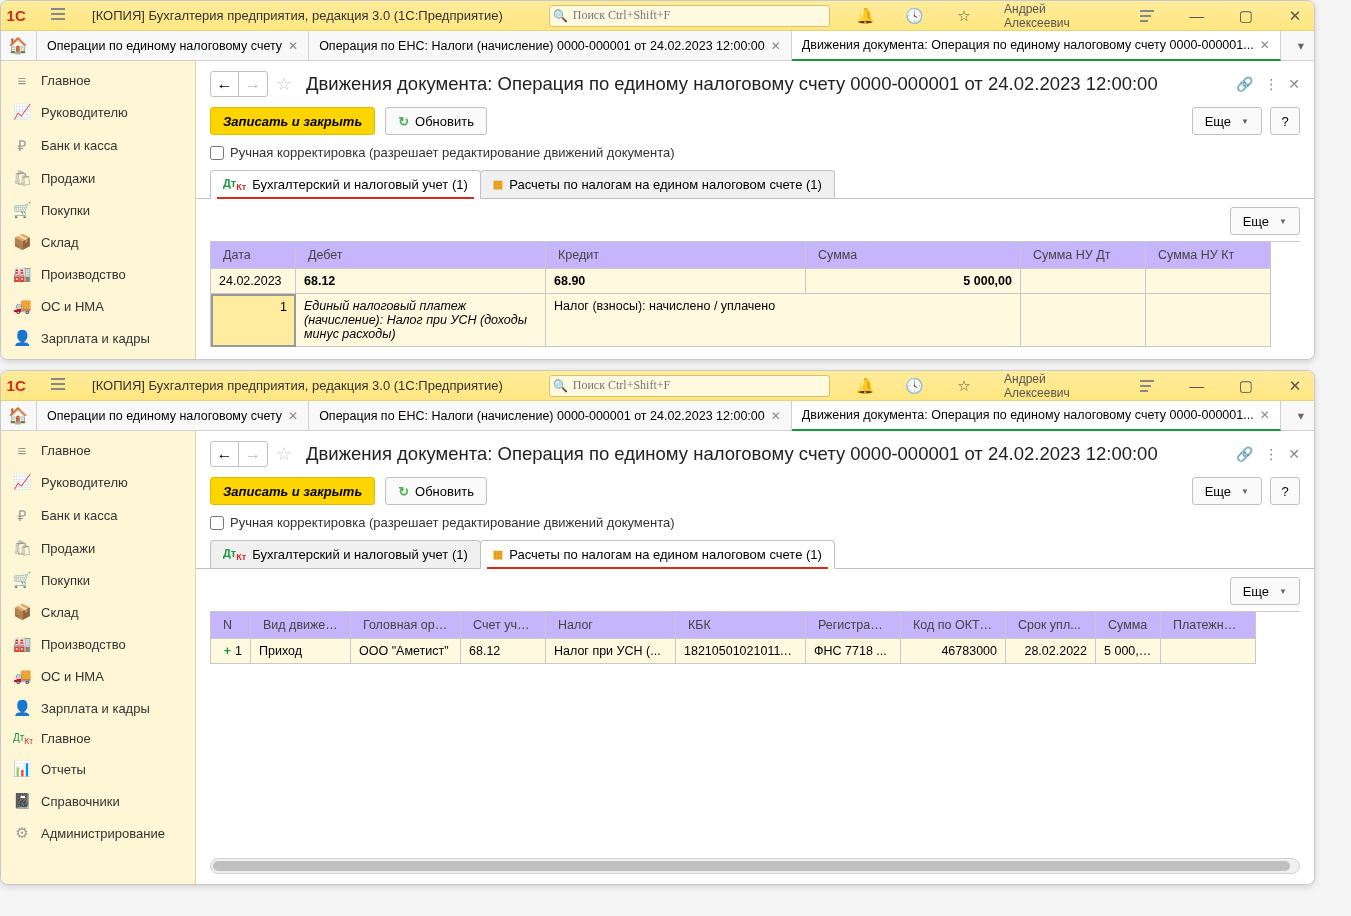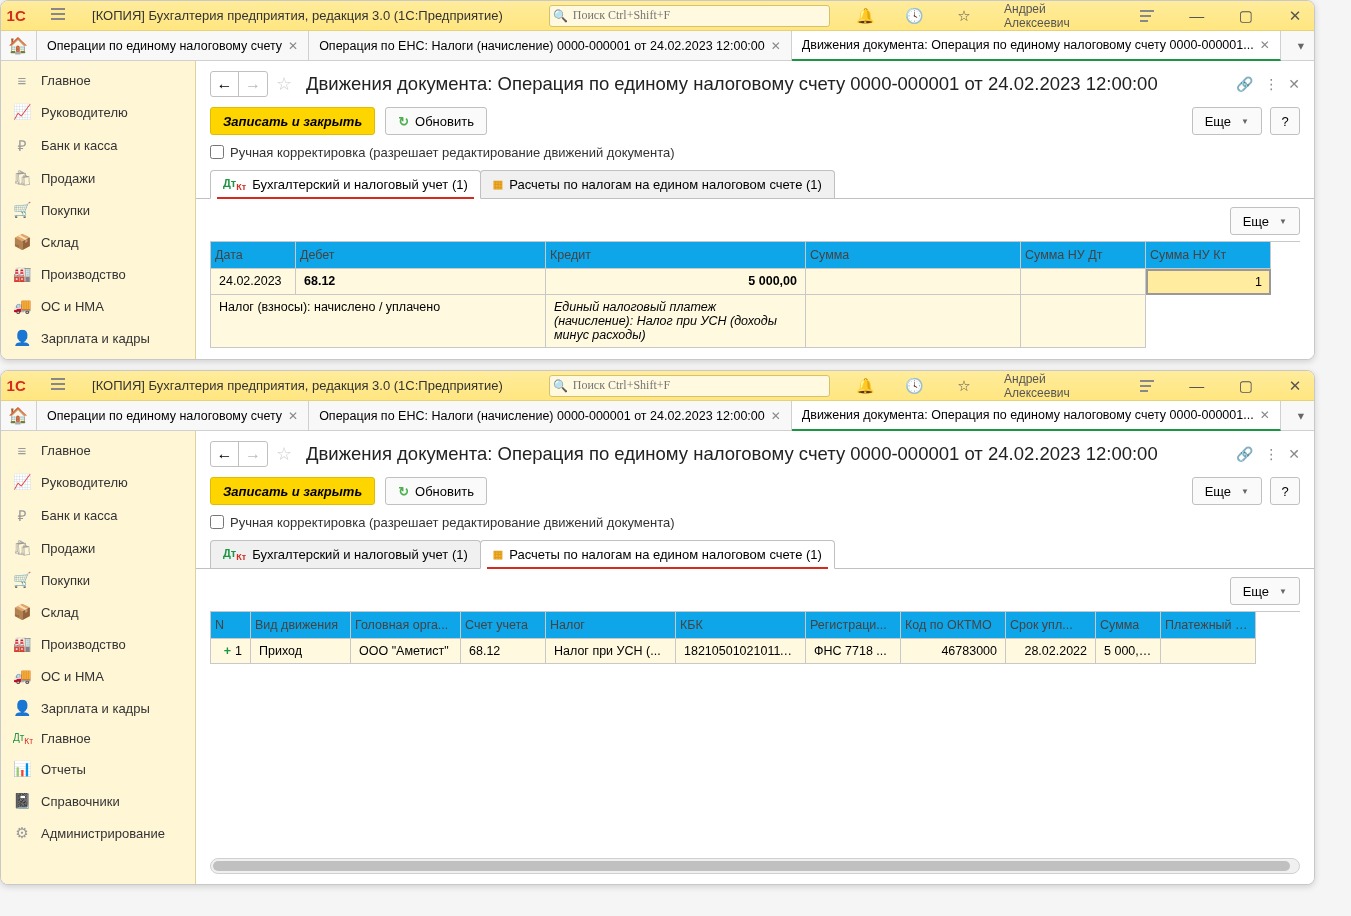--- a/index.html
+++ b/index.html
@@ -45,39 +45,39 @@
 .pt-right { margin-left: auto; display: flex; gap: 10px; color: #888; font-size: 14px; }
 
 .toolbar { display: flex; align-items: center; gap: 10px; padding: 4px 14px 10px; }
 .btn { height: 28px; padding: 0 12px; border: 1px solid #c0c0c0; border-radius: 3px; background: #fafafa; display: inline-flex; align-items: center; gap: 6px; cursor: pointer; font-size: 13px; }
 .btn.primary { background: #ffd500; border-color: #e0bc00; font-weight: bold; font-style: italic; }
 .btn-icon { color: #4caf50; font-weight: bold; }
 .tb-right { margin-left: auto; display: flex; gap: 8px; }
 .btn.more::after { content: "▼"; font-size: 8px; margin-left: 4px; color: #666; }
 .btn.q { width: 30px; padding: 0; justify-content: center; }
 
-.checkbox-row { display: flex; align-items: flex-start; gap: 6px; padding: 0 14px 10px; font-size: 13px; color: #333; }
+.checkbox-row { display: flex; align-items: center; gap: 6px; padding: 0 14px 10px; font-size: 13px; color: #333; }
 .checkbox-row input { width: 14px; height: 14px; }
 
 .doc-tabs { display: flex; align-items: flex-end; padding: 0 14px; border-bottom: 1px solid #c0c0c0; gap: 0; font-size: 13px; }
 .doc-tabs .dtab { padding: 6px 12px; border: 1px solid #c0c0c0; border-bottom: none; border-radius: 4px 4px 0 0; background: #f0f0f0; display: flex; align-items: center; gap: 6px; cursor: pointer; margin-right: -1px; position: relative; }
 .doc-tabs .dtab.active { background: #fff; border-bottom: 1px solid #fff; margin-bottom: -1px; }
 .doc-tabs .dtab.active::after { content: ""; position: absolute; left: 6px; right: 6px; bottom: -1px; height: 2px; background: #d52b1e; }
 .dtab-icon { font-size: 11px; font-weight: bold; }
 .dtab-icon.dtkt { color: #1a9641; }
 .dtab-icon.dtkt sub { color: #d52b1e; font-size: 9px; }
 .dtab-icon.tax { color: #e49b0f; }
 
 .grid-actions { display: flex; padding: 8px 14px 6px; }
 .grid-actions .btn.more { margin-left: auto; }
 
 .grid { border-top: 1px solid #c8c8c8; border-left: 1px solid #c8c8c8; margin: 0 14px; font-size: 12.5px; display: grid; }
 .grid-a { grid-template-columns: 85px 250px 260px 215px 125px 125px; }
 .grid-b { grid-template-columns: 40px 100px 110px 85px 130px 130px 95px 105px 90px 65px 95px; }
-.gh { background: #0ea5e9; border-right: 1px solid #c8c8c8; border-bottom: 1px solid #c8c8c8; padding: 6px 4px; color: #444; white-space: nowrap; overflow: hidden; text-overflow: ellipsis; }
+.gh { background: #c4b5fd; border-right: 1px solid #c8c8c8; border-bottom: 1px solid #c8c8c8; padding: 6px 12px; color: #444; white-space: nowrap; overflow: hidden; text-overflow: ellipsis; }
 .gc { background: #fff9e0; border-right: 1px solid #c8c8c8; border-bottom: 1px solid #c8c8c8; padding: 5px 8px; white-space: nowrap; overflow: hidden; text-overflow: ellipsis; }
 .gc.sel { background: #ffec9f; border: 2px solid #999; padding: 4px 7px; }
 .gc.num { text-align: right; }
 .gc.bold { font-weight: bold; }
 .gc.ital { font-style: italic; }
 .plus { color: #1a9641; font-weight: bold; margin-right: 4px; }
 
 .hscroll { height: 16px; margin: 6px 14px 0; background: #f0f0f0; border: 1px solid #d0d0d0; border-radius: 8px; position: relative; }
 .hscroll .thumb { position: absolute; top: 2px; left: 2px; height: 10px; width: 99%; background: #c0c0c0; border-radius: 6px; }
 
@@ -224,27 +224,28 @@
       <div class="grid grid-a">
         <div class="gh">Дата</div>
         <div class="gh">Дебет</div>
         <div class="gh">Кредит</div>
         <div class="gh">Сумма</div>
         <div class="gh">Сумма НУ Дт</div>
         <div class="gh">Сумма НУ Кт</div>
 
         <div class="gc">24.02.2023</div>
         <div class="gc bold">68.12</div>
+        <div class="gc bold">68.90</div>
         <div class="gc bold num">5 000,00</div>
         <div class="gc"></div>
         <div class="gc"></div>
 
         <div class="gc sel num">1</div>
+        <div class="gc ital" style="white-space: normal;">Единый налоговый платеж (начисление): Налог при УСН (доходы минус расходы)</div>
         <div class="gc" style="grid-column: span 2; white-space: normal;">Налог (взносы): начислено / уплачено</div>
-        <div class="gc ital" style="white-space: normal;">Единый налоговый платеж (начисление): Налог при УСН (доходы минус расходы)</div>
         <div class="gc"></div>
         <div class="gc"></div>
       </div>
     </div>
   </div>
 </div>
 
 <div class="window win-bot">
   <div class="titlebar">
     <span class="logo">1C</span>

